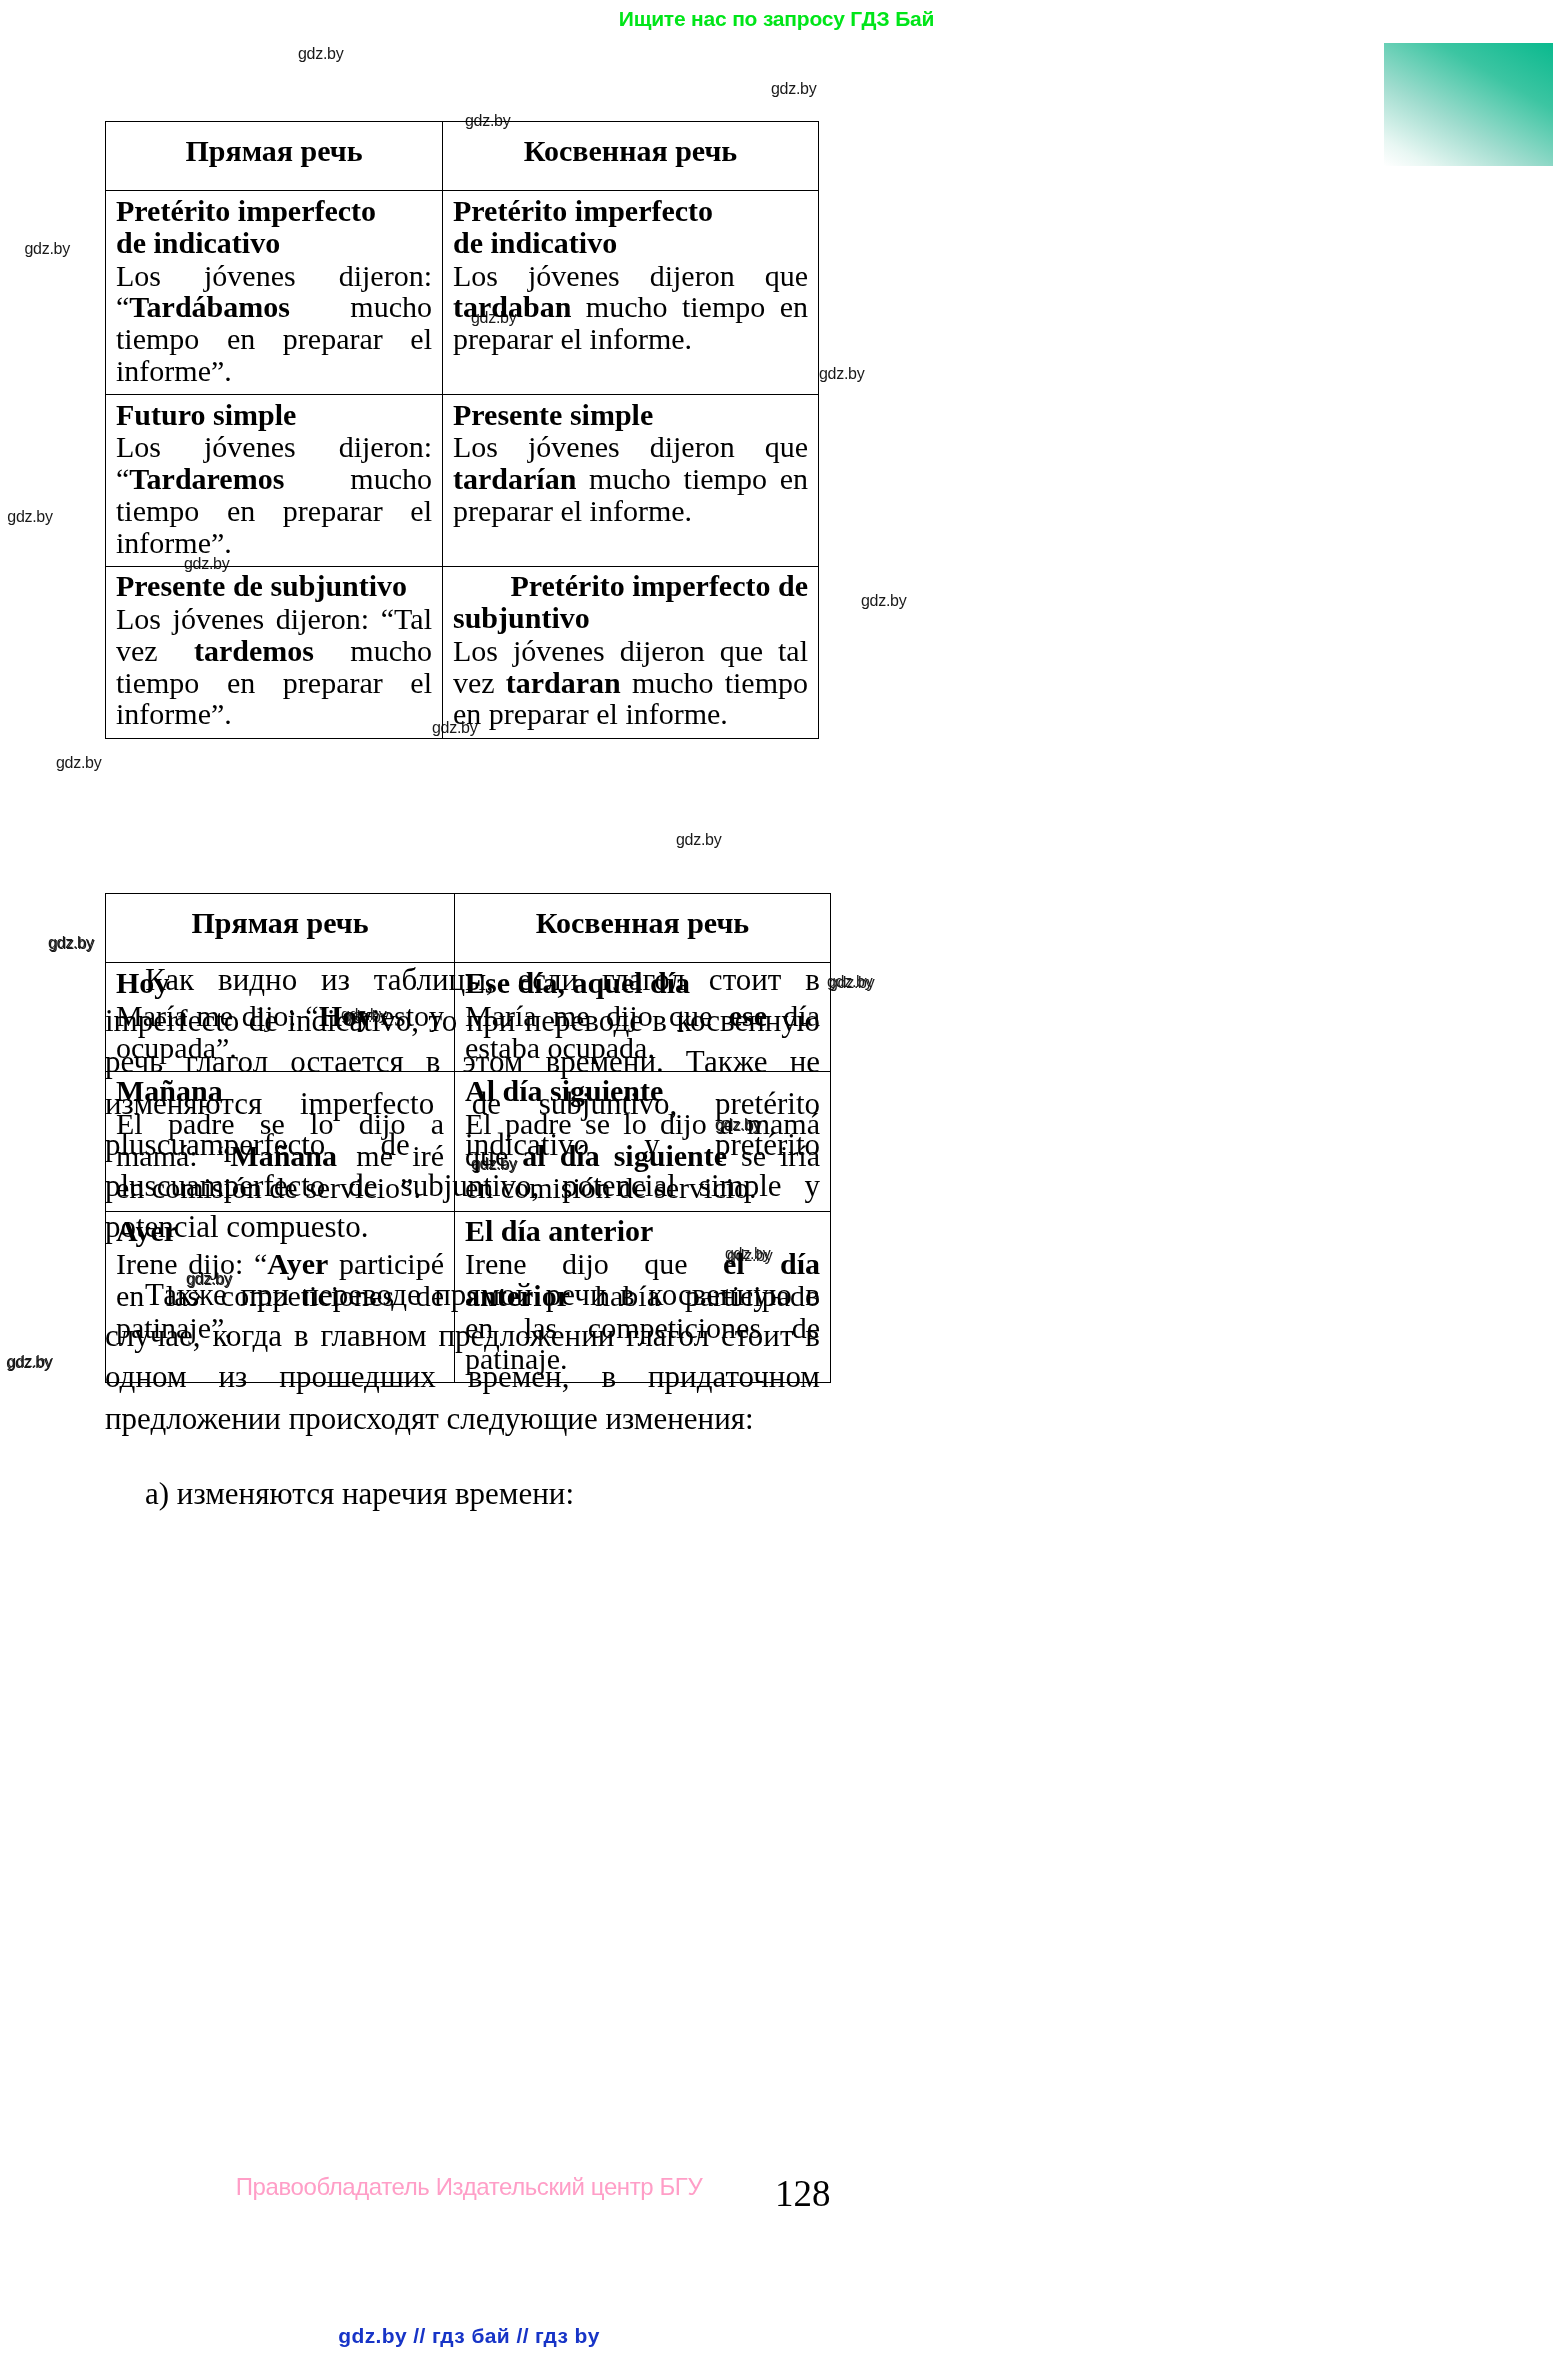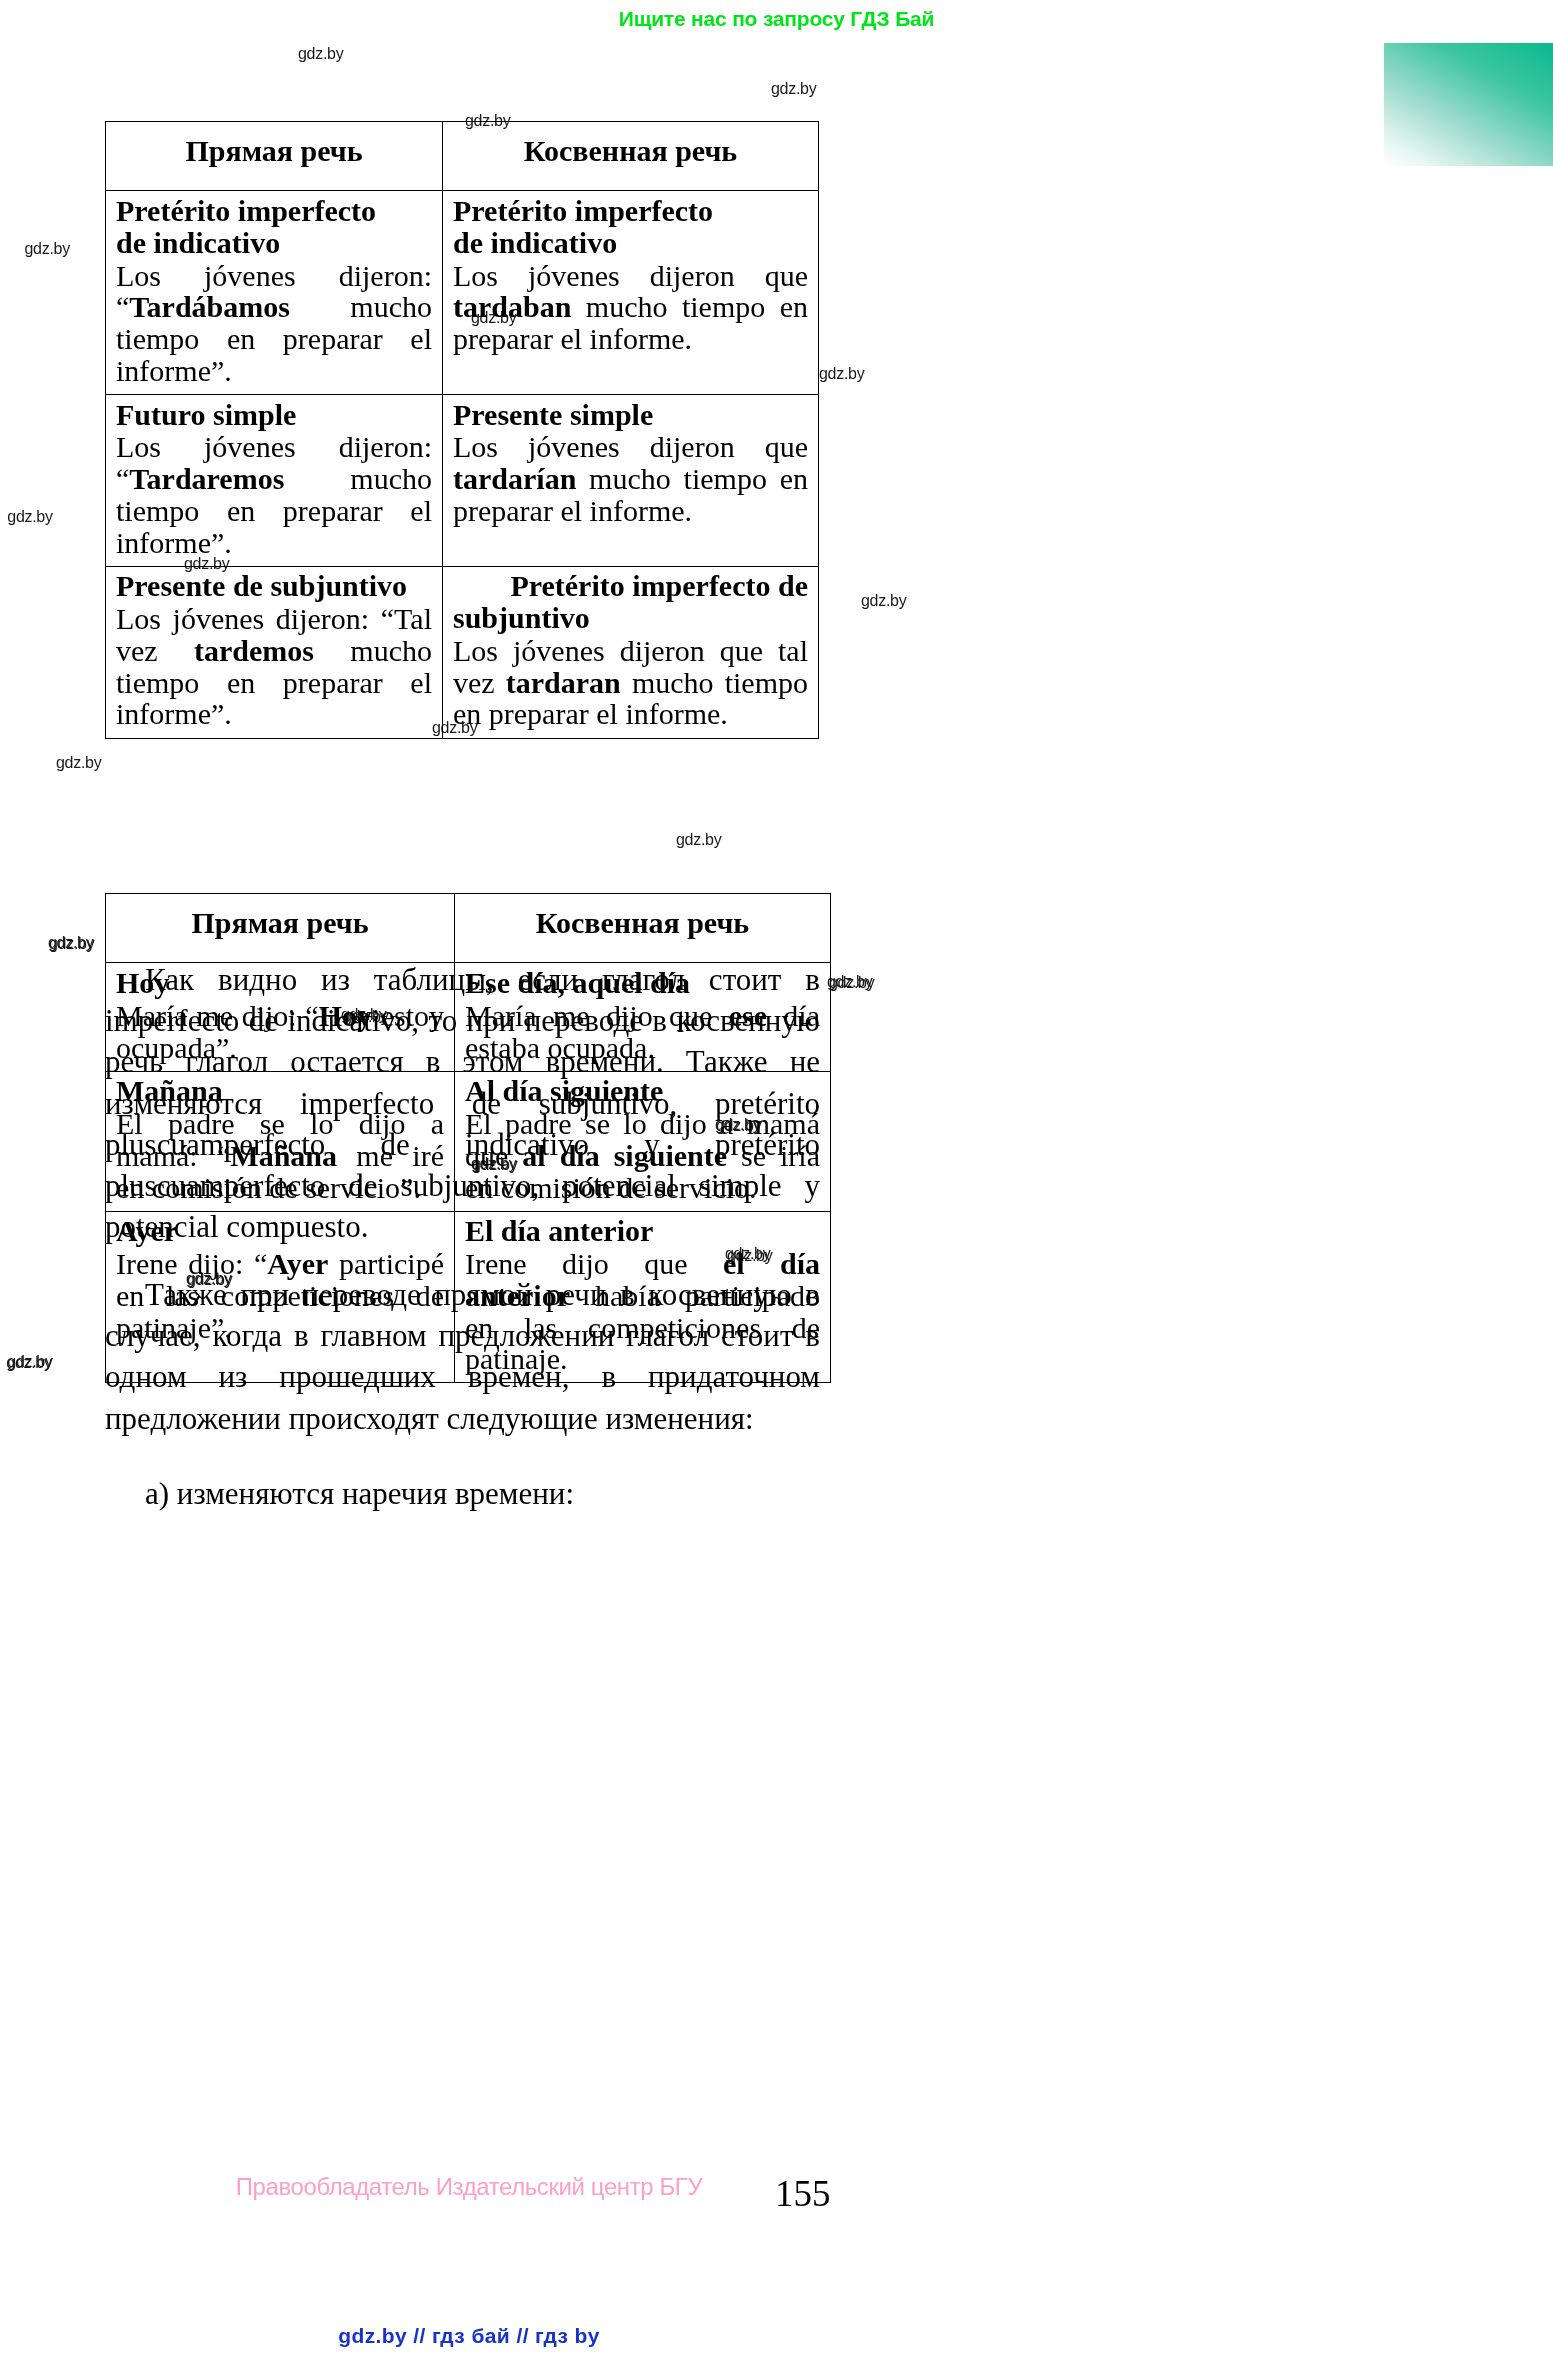--- a/index.html
+++ b/index.html
@@ -263,15 +263,15 @@
         </td>
         <td>
           <span class="cell-title">El día anterior</span>
           <span class="cell-body">Irene dijo que <b>el día anterior</b> había participado en las competiciones de patinaje.</span>
         </td>
       </tr>
     </tbody>
 </table>
 
 <div class="pink-footer">Правообладатель Издательский центр БГУ</div>
-<div class="page-num">155</div>
+<div class="page-num">128</div>
 <div class="bottom-links">gdz.by  //  гдз бай  //  гдз by</div>
 
 
 </body></html>

